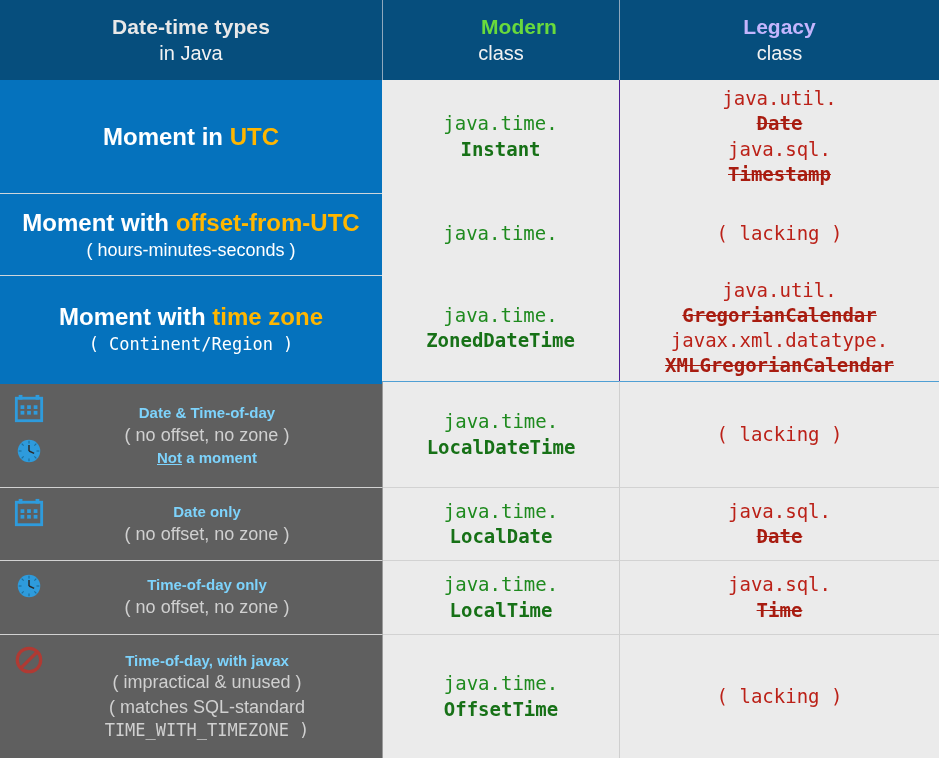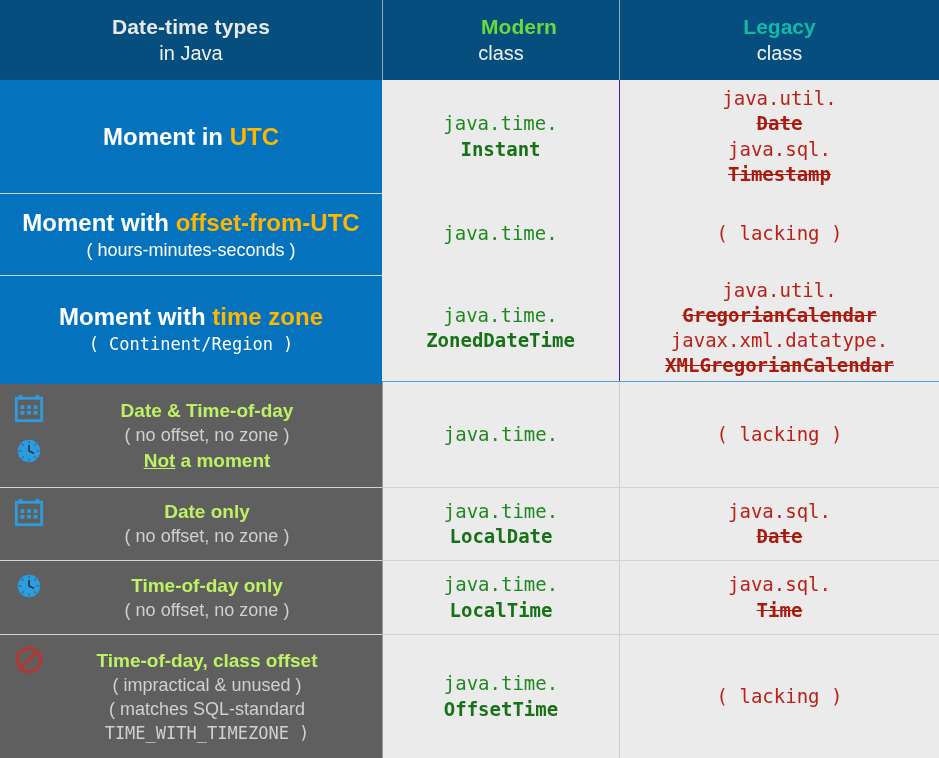--- a/index.html
+++ b/index.html
@@ -58,21 +58,21 @@
     line-height: 1.28;
     letter-spacing: .1px;
   }
   .hdr-line2 {
     font-size: 20px;
     font-weight: normal;
     color: #f2f2f2;
     line-height: 1.28;
   }
   .hdr-modern-word { color: #69da3c; font-weight: bold; font-size: 21px; line-height:1.28;margin-left:36px; }
-  .hdr-legacy-word { color: #14b8a6; font-weight: bold; font-size: 21px; line-height:1.28; }
+  .hdr-legacy-word { color: #c4b5fd; font-weight: bold; font-size: 21px; line-height:1.28; }
 
   
   .blue-row .col-label {
     background: #0572bd;
     border-top: 1px solid #cfd6db;
   }
   .blue-row.first .col-label { border-top: none; }
   .blue-row .col-modern,
   .blue-row .col-legacy {
     background: #ebebeb;
@@ -129,23 +129,23 @@
   }
   .gray-text {
     flex: 1;
     display: flex;
     flex-direction: column;
     align-items: center;
     justify-content: center;
     padding-right: 26px;
   }
   .local-title {
-    font-size: 19px;
+    font-size: 15px;
     font-weight: bold;
-    color: #bef264;
+    color: #7dd3fc;
     line-height: 1.32;
   }
   .local-sub {
     font-size: 18px;
     font-weight: normal;
     color: #d0d0d0;
     line-height: 1.36;
   }
   .local-sub.mono {
     font-family: "DejaVu Sans Mono", "Liberation Mono", monospace;
@@ -279,20 +279,21 @@
       <div class="gray-text">
         <div class="local-title">Date &amp; Time-of-day</div>
         <div class="local-sub">( no offset, no zone )</div>
         <div class="local-title">
           <span class="u">Not</span><span> a moment</span>
         </div>
       </div>
     </div>
     <div class="cell col-modern code">
       <div class="pkg-green">java.time.</div>
+      <div class="cls-green">LocalDateTime</div>
     </div>
     <div class="cell col-legacy code">
       <div class="lacking">( lacking )</div>
     </div>
   </div>
 
   <div class="row gray-row" style="height:73px">
     <div class="cell col-label">
       <div class="icon-col">
         <span class="ico">
@@ -366,21 +367,21 @@
     <div class="cell col-label">
       <div class="icon-col">
         <span class="ico">
           <svg width="30" height="30" viewBox="0 0 32 32">
             <circle cx="16" cy="16" r="12.5" fill="none" stroke="#b03a33" stroke-width="3.4"></circle>
             <line x1="7.8" y1="24.2" x2="24.2" y2="7.8" stroke="#b03a33" stroke-width="3.4"></line>
           </svg>
         </span>
       </div>
       <div class="gray-text">
-        <div class="local-title">Time-of-day, class offset</div>
+        <div class="local-title">Time-of-day, with javax</div>
         <div class="local-sub">( impractical &amp; unused )</div>
         <div class="local-sub">( matches SQL-standard</div>
         <div class="local-sub mono">TIME_WITH_TIMEZONE )</div>
       </div>
     </div>
     <div class="cell col-modern code">
       <div class="pkg-green">java.time.</div>
       <div class="cls-green">OffsetTime</div>
     </div>
     <div class="cell col-legacy code">

